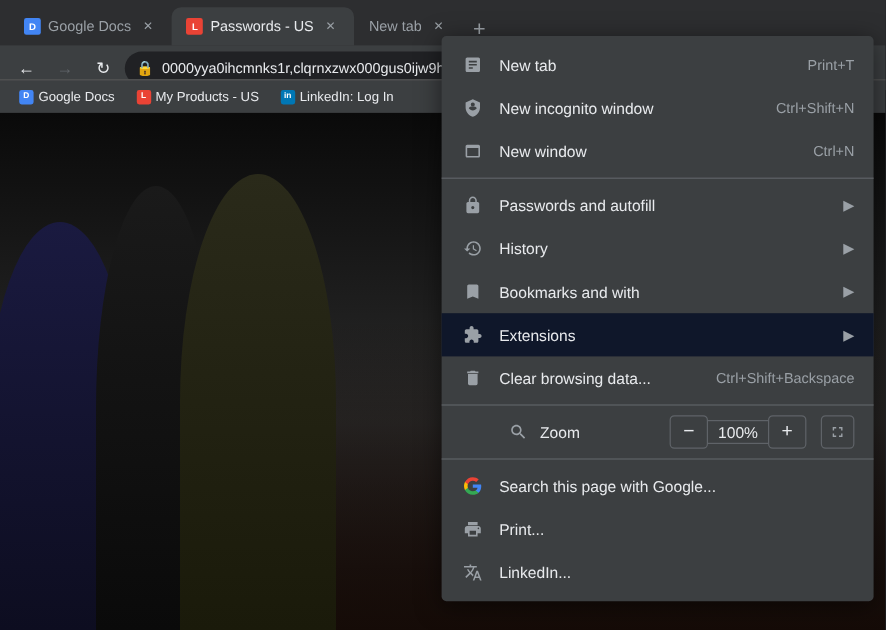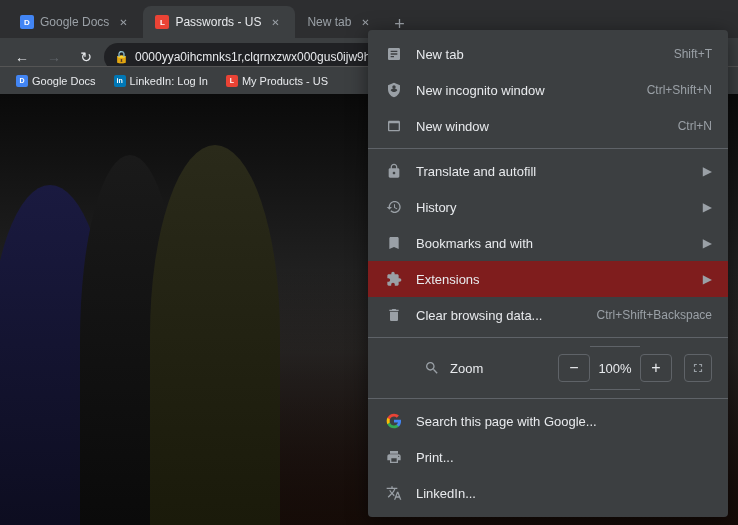--- a/index.html
+++ b/index.html
@@ -266,21 +266,21 @@
       display: flex;
       align-items: center;
       padding: 7px 16px;
       cursor: pointer;
       gap: 12px;
       position: relative;
       min-height: 36px;
     }
 
     .menu-item.highlighted {
-      background: #7f1d1d;
+      background: #0f172a;
     }
 
     .menu-icon {
       width: 20px;
       height: 20px;
       display: flex;
       align-items: center;
       justify-content: center;
       color: #9aa0a6;
       font-size: 14px;
@@ -351,21 +351,21 @@
       border: 1px solid #5f6368;
       background: transparent;
       color: #e8eaed;
       cursor: pointer;
       font-size: 16px;
       border-radius: 4px;
     }
 
     .zoom-value {
       width: 50px;
-      height: 44px;
+      height: 20px;
       display: flex;
       align-items: center;
       justify-content: center;
       border-top: 1px solid #5f6368;
       border-bottom: 1px solid #5f6368;
       color: #e8eaed;
       font-size: 13px;
     }
 
     .zoom-fullscreen {
@@ -448,30 +448,30 @@
 </div>
 
 <div class="bookmarks-bar" style="position:absolute; top:66px; left:0; right:0; height:28px; background:#3c3f41; display:flex; align-items:center; padding:0 8px; gap:2px; z-index:5; border-top:1px solid #555;">
   <div class="bookmark-item">
     <div style="width:12px;height:12px;background:#4285F4;border-radius:2px;display:flex;align-items:center;justify-content:center;flex-shrink:0;">
       <span style="color:white;font-size:7px;font-weight:bold;">D</span>
     </div>
     <span style="font-size:11px;color:#e8eaed;">Google Docs</span>
   </div>
   <div class="bookmark-item">
+    <div style="width:12px;height:12px;background:#EA4335;border-radius:2px;display:flex;align-items:center;justify-content:center;flex-shrink:0;">
+      <span style="color:white;font-size:7px;font-weight:bold;">L</span>
+    </div>
+    <span style="font-size:11px;color:#e8eaed;">My Products - US</span>
+  </div>
+  <div class="bookmark-item">
     <div style="width:12px;height:12px;background:#0077B5;border-radius:2px;display:flex;align-items:center;justify-content:center;flex-shrink:0;">
       <span style="color:white;font-size:7px;font-weight:bold;">in</span>
     </div>
     <span style="font-size:11px;color:#e8eaed;">LinkedIn: Log In</span>
-  </div>
-  <div class="bookmark-item">
-    <div style="width:12px;height:12px;background:#EA4335;border-radius:2px;display:flex;align-items:center;justify-content:center;flex-shrink:0;">
-      <span style="color:white;font-size:7px;font-weight:bold;">L</span>
-    </div>
-    <span style="font-size:11px;color:#e8eaed;">My Products - US</span>
   </div>
 </div>
 
 <div class="page-content" style="top:94px;">
   <div class="crowd-scene">
     <div class="figure figure-1"></div>
     <div class="figure figure-2"></div>
     <div class="figure figure-3"></div>
   </div>
 </div>
@@ -479,21 +479,21 @@
 <div class="context-menu-overlay">
   <div class="context-menu">
 
     <div class="menu-item">
       <div class="menu-icon">
         <svg width="16" height="16" viewBox="0 0 24 24" fill="#9aa0a6">
           <path d="M19 3H5c-1.1 0-2 .9-2 2v14c0 1.1.9 2 2 2h14c1.1 0 2-.9 2-2V5c0-1.1-.9-2-2-2zm-7 14H7v-2h5v2zm5-4H7v-2h10v2zm0-4H7V7h10v2z"></path>
         </svg>
       </div>
       <span class="menu-label">New tab</span>
-      <span class="menu-shortcut">Shift+T</span>
+      <span class="menu-shortcut">Print+T</span>
     </div>
 
     <div class="menu-item">
       <div class="menu-icon">
         <svg width="16" height="16" viewBox="0 0 24 24" fill="#9aa0a6">
           <path d="M12 1L3 5v6c0 5.55 3.84 10.74 9 12 5.16-1.26 9-6.45 9-12V5l-9-4zm0 4c1.4 0 2.5 1.1 2.5 2.5S13.4 10 12 10 9.5 8.9 9.5 7.5 10.6 5 12 5zm0 10c-2.1 0-3.9-1.03-5-2.62.04-1.63 3.33-2.54 5-2.54 1.66 0 4.96.91 5 2.54C15.9 13.97 14.1 15 12 15z"></path>
         </svg>
       </div>
       <span class="menu-label">New incognito window</span>
       <span class="menu-shortcut">Ctrl+Shift+N</span>
@@ -510,21 +510,21 @@
     </div>
 
     <div class="menu-divider"></div>
 
     <div class="menu-item">
       <div class="menu-icon">
         <svg width="16" height="16" viewBox="0 0 24 24" fill="#9aa0a6">
           <path d="M18 8h-1V6c0-2.76-2.24-5-5-5S7 3.24 7 6v2H6c-1.1 0-2 .9-2 2v10c0 1.1.9 2 2 2h12c1.1 0 2-.9 2-2V10c0-1.1-.9-2-2-2zm-6 9c-1.1 0-2-.9-2-2s.9-2 2-2 2 .9 2 2-.9 2-2 2zm3.1-9H8.9V6c0-1.71 1.39-3.1 3.1-3.1 1.71 0 3.1 1.39 3.1 3.1v2z"></path>
         </svg>
       </div>
-      <span class="menu-label">Translate and autofill</span>
+      <span class="menu-label">Passwords and autofill</span>
       <span class="menu-arrow">▶</span>
     </div>
 
     <div class="menu-item">
       <div class="menu-icon">
         <svg width="16" height="16" viewBox="0 0 24 24" fill="#9aa0a6">
           <path d="M13 3c-4.97 0-9 4.03-9 9H1l3.89 3.89.07.14L9 12H6c0-3.87 3.13-7 7-7s7 3.13 7 7-3.13 7-7 7c-1.93 0-3.68-.79-4.94-2.06l-1.42 1.42C8.27 19.99 10.51 21 13 21c4.97 0 9-4.03 9-9s-4.03-9-9-9zm-1 5v5l4.28 2.54.72-1.21-3.5-2.08V8H12z"></path>
         </svg>
       </div>
       <span class="menu-label">History</span>

